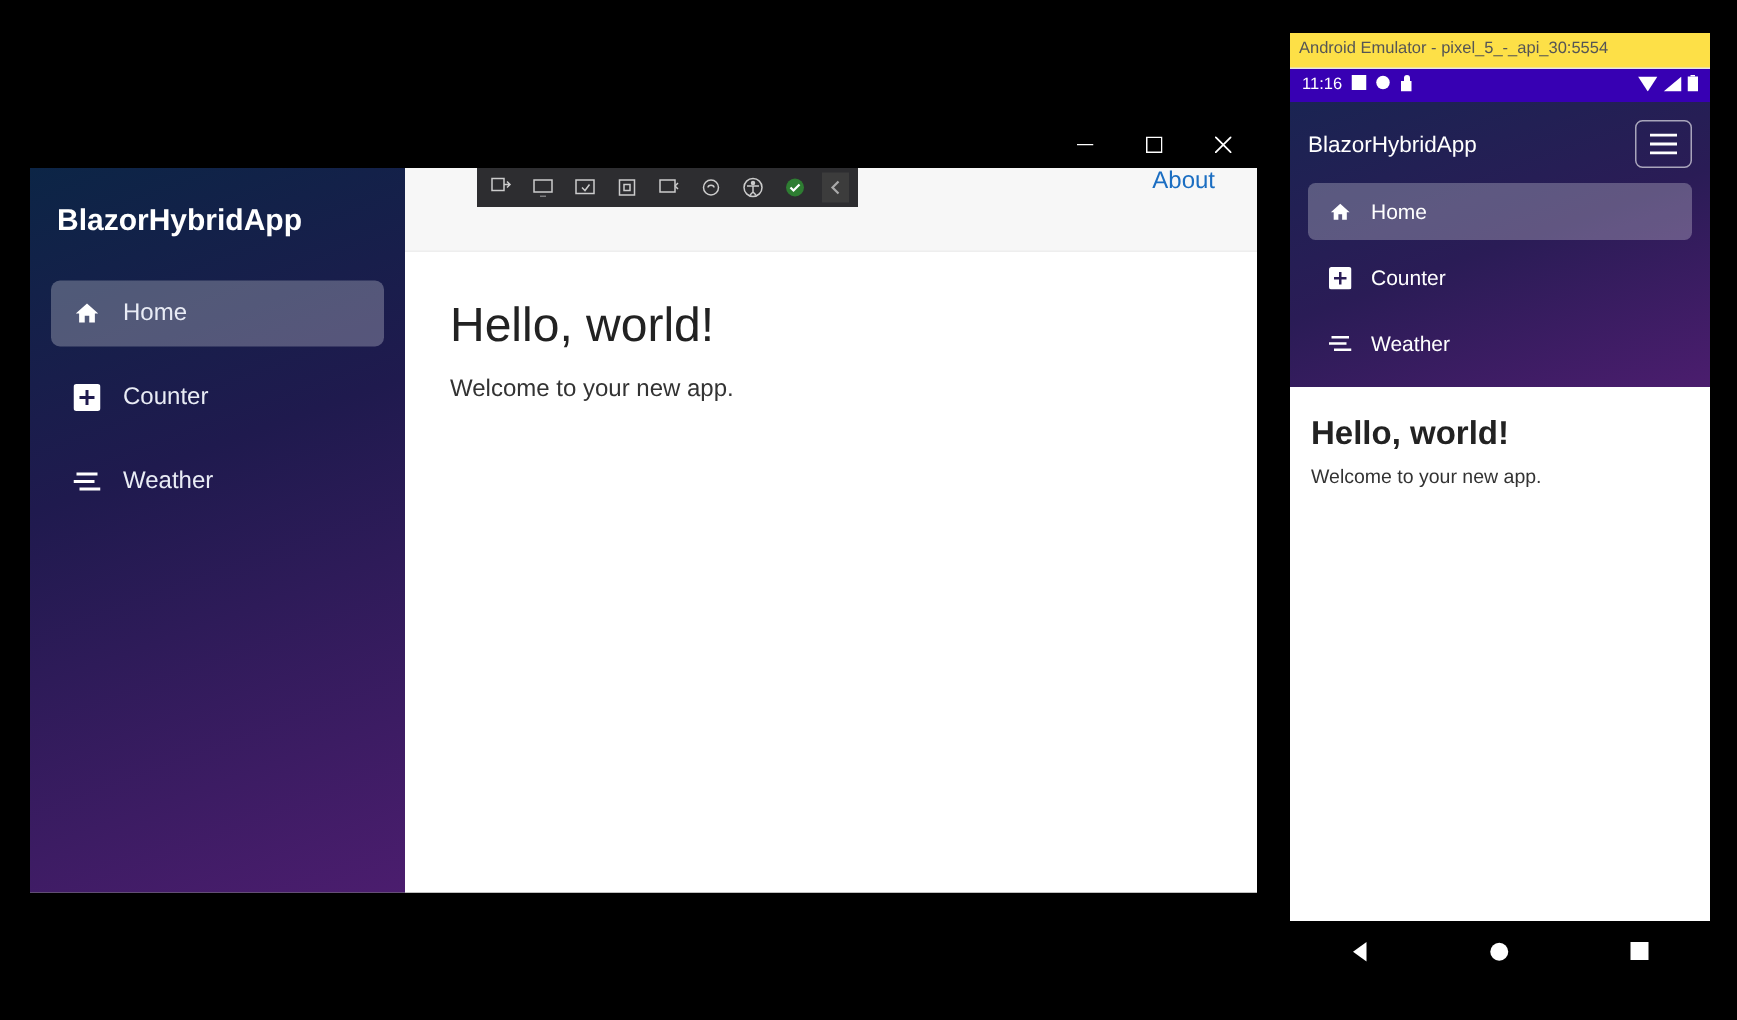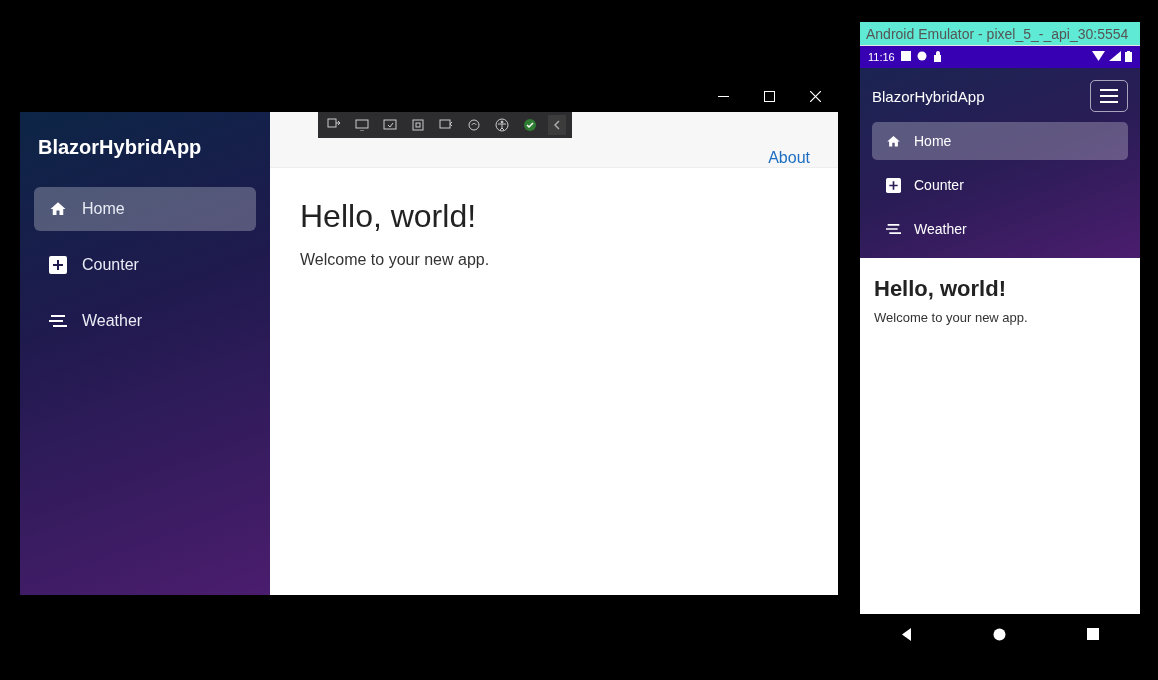--- a/index.html
+++ b/index.html
@@ -13,31 +13,31 @@
   .win-body{flex:1;display:flex;min-height:0}
 
   .sidebar{width:250px;background:linear-gradient(160deg,#0c2546 0%,#1f1a4e 40%,#4b1d6e 100%);color:#fff;display:flex;flex-direction:column;padding:14px}
   .brand{font-size:20px;font-weight:600;margin:10px 4px 28px}
   .nav{display:flex;flex-direction:column;gap:12px}
   .nav-item{display:flex;align-items:center;gap:14px;padding:12px 14px;border-radius:6px;font-size:16px;color:#e9ecf5}
   .nav-item.active{background:rgba(255,255,255,.26)}
   .nav-ico{width:20px;height:20px;display:flex;align-items:center;justify-content:center;flex-shrink:0}
 
   .content{flex:1;background:#fff;position:relative;display:flex;flex-direction:column}
-  .topbar{height:56px;background:#f7f7f7;border-bottom:1px solid #eee;display:flex;align-items:flex-end;justify-content:flex-end;padding-right:28px;position:relative}
+  .topbar{height:56px;background:#f7f7f7;border-bottom:1px solid #eee;display:flex;align-items:flex-start;justify-content:flex-end;padding-right:28px;position:relative}
   .about{color:#1b6ec2;font-size:16px}
   .devtools{position:absolute;left:48px;top:0;height:26px;background:#2d2d30;display:flex;align-items:center;gap:8px;padding:0 6px}
   .devtools .dti{width:20px;height:20px;display:flex;align-items:center;justify-content:center;color:#ccc}
   .main{padding:30px}
   .main h1{font-size:32px;font-weight:400;color:#222;margin-bottom:16px}
   .main p{font-size:16px;color:#333}
 
   
   .emulator{position:absolute;left:860px;top:22px;width:280px;height:632px;background:#fff;display:flex;flex-direction:column}
-  .emu-title{height:24px;background:#5eead4;color:#555;font-size:14px;padding:4px 6px;border-bottom:1px solid #e5e5e5}
+  .emu-title{height:24px;background:#fde047;color:#555;font-size:11px;padding:4px 6px;border-bottom:1px solid #e5e5e5}
   .phone{flex:1;background:#000;display:flex;flex-direction:column}
   .statusbar{height:22px;background:#3700b3;color:#fff;display:flex;align-items:center;justify-content:space-between;padding:0 8px;font-size:11px}
   .statusbar .sb-r{display:flex;align-items:center;gap:4px}
   .statusbar .sb-l{display:flex;gap:6px}
   .phone-app{flex:1;background:#fff;display:flex;flex-direction:column}
   .p-header{background:linear-gradient(160deg,#1a2452 0%,#2a1c56 50%,#4b1d6e 100%);color:#fff;padding:12px 12px 10px}
   .p-header-row{display:flex;align-items:center;justify-content:space-between;margin-bottom:10px}
   .p-brand{font-size:15px;font-weight:500}
   .hamburger{width:38px;height:32px;border:1px solid rgba(255,255,255,.6);border-radius:5px;display:flex;align-items:center;justify-content:center}
   .p-nav{display:flex;flex-direction:column;gap:6px}

